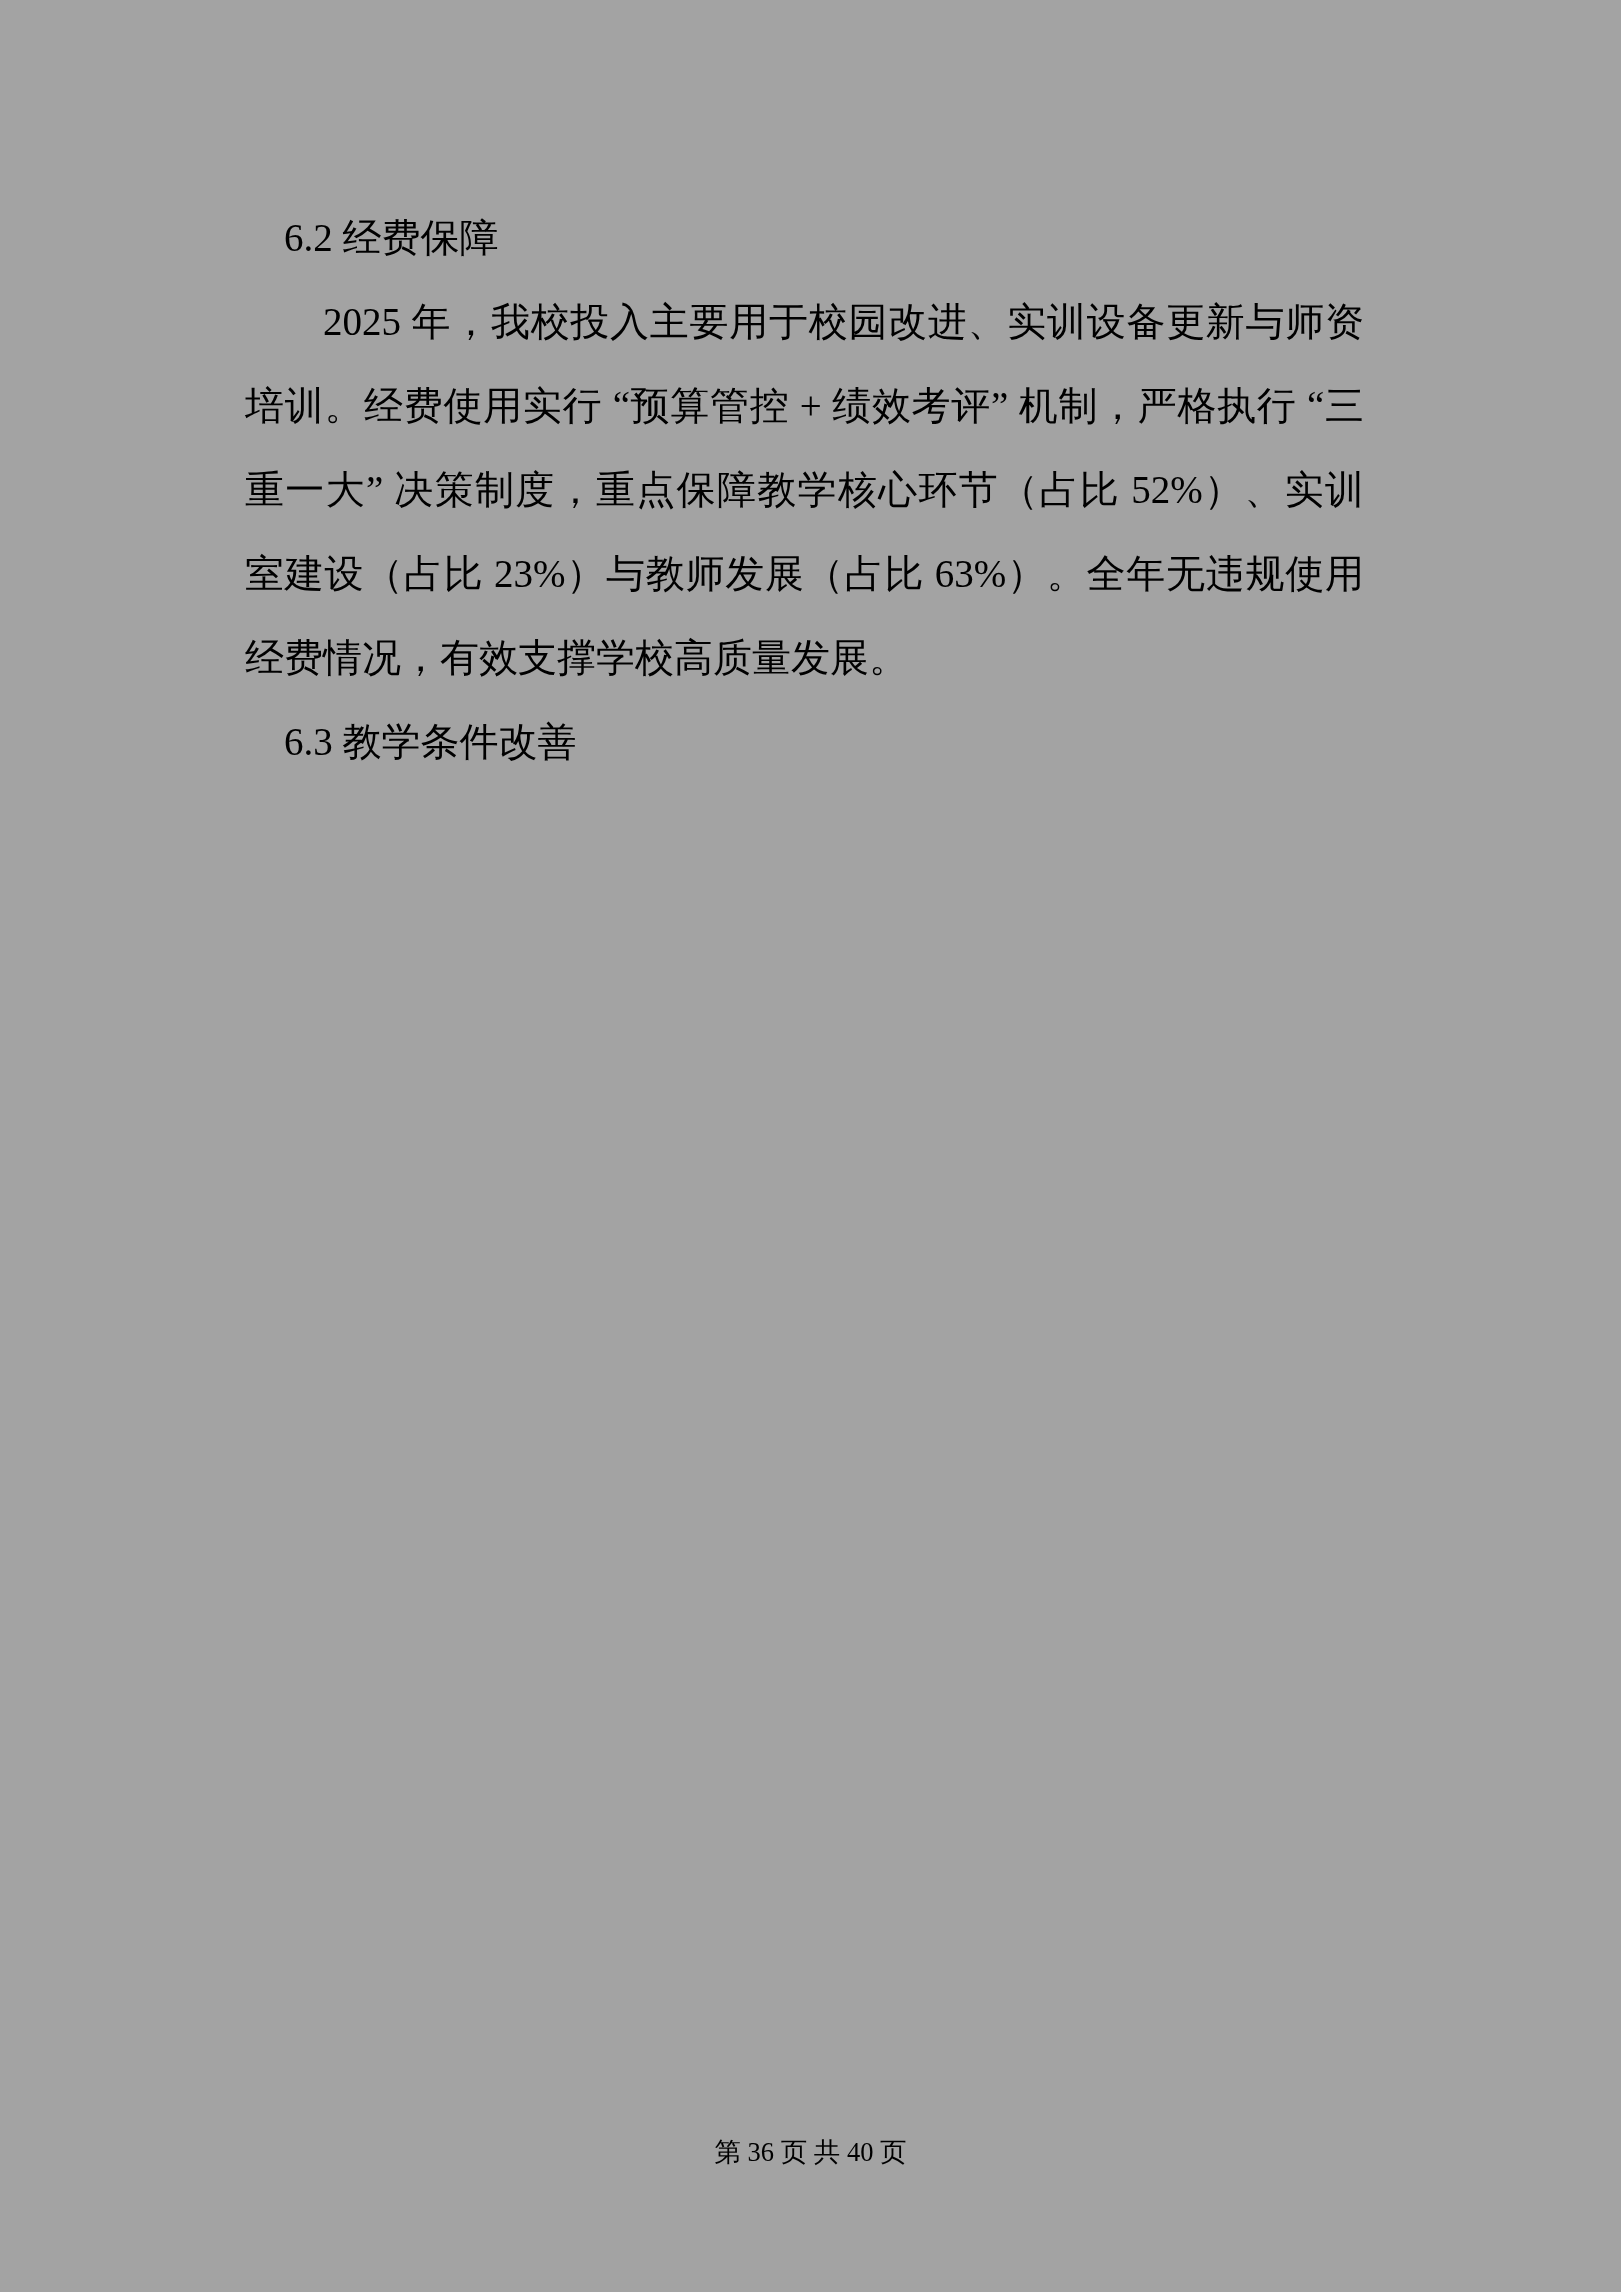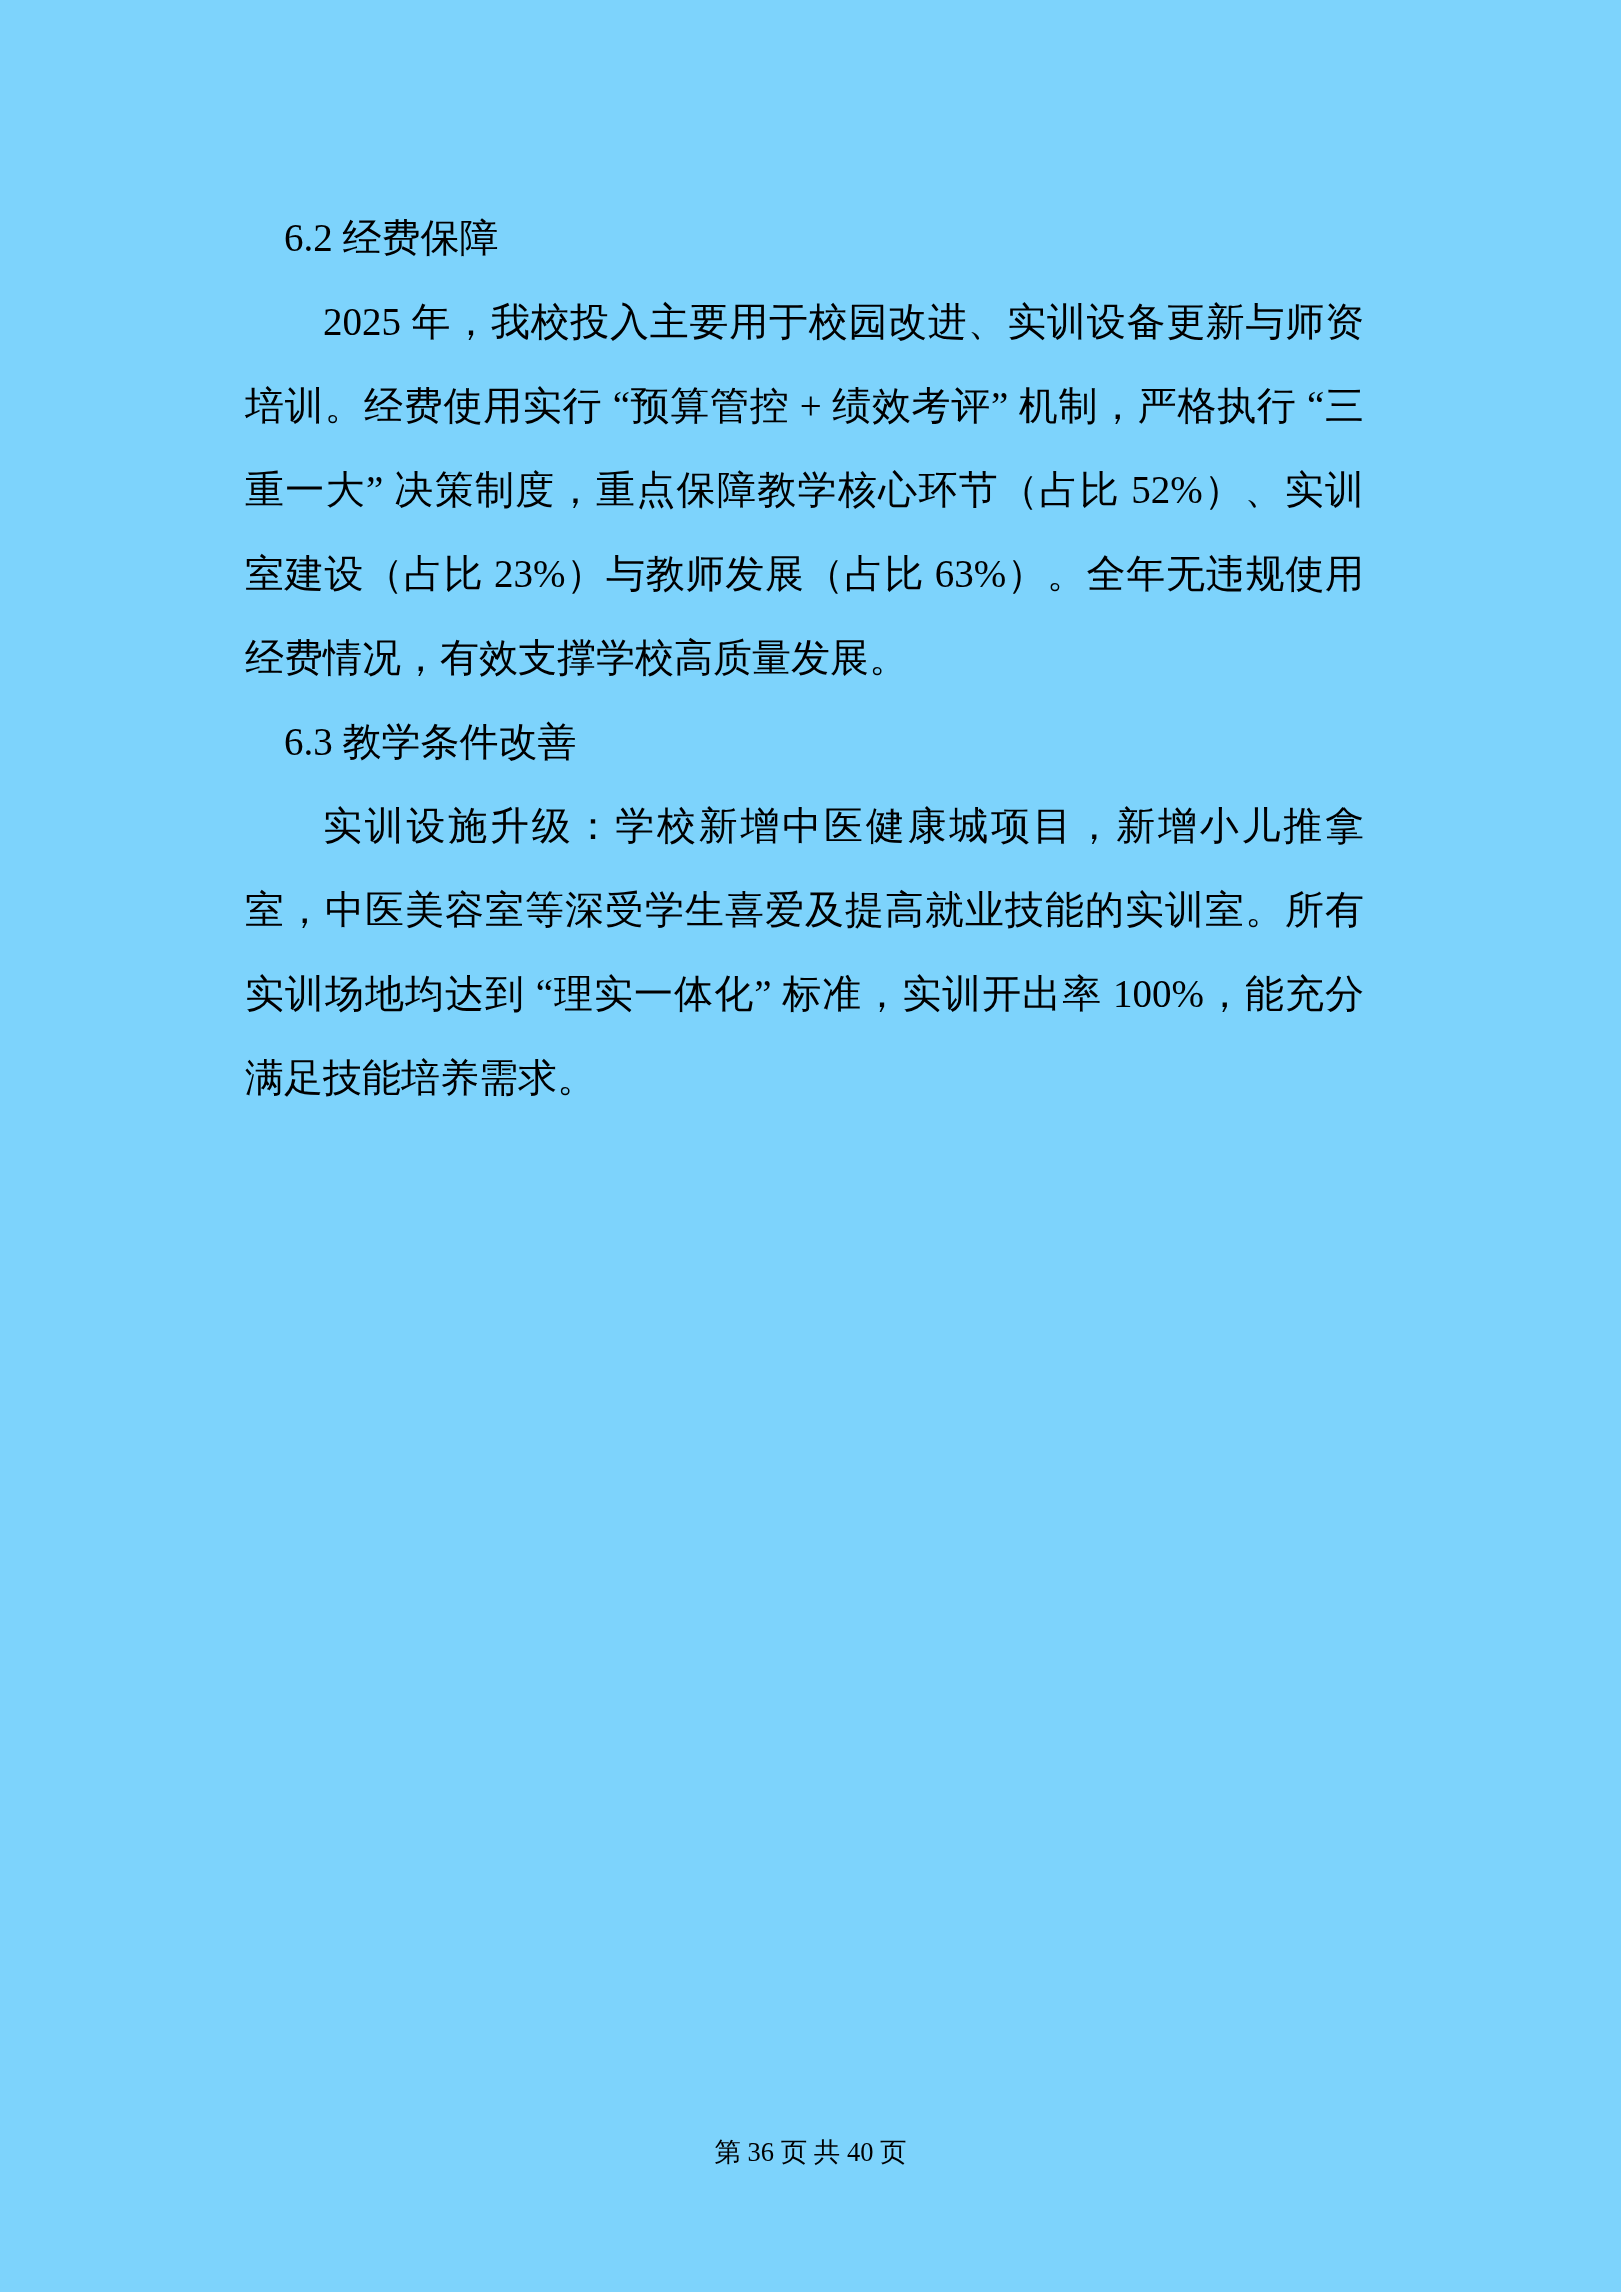--- a/index.html
+++ b/index.html
@@ -14,21 +14,21 @@
     color: #000000;
     font-family: "Liberation Serif", "DejaVu Serif", serif;
     overflow: hidden;
   }
   .page {
     position: absolute;
     left: 0;
     top: 0;
     width: 1621px;
     height: 2293px;
-    background: #7dd3fc;
+    background: #a3a3a3;
   }
   .content {
     position: absolute;
     left: 245px;
     top: 196px;
     width: 1119px;
     font-size: 39px;
     line-height: 84px;
     text-align: justify;
     text-justify: inter-ideograph;
@@ -63,21 +63,20 @@
 <div class="page">
 
   <div class="content">
 
     <h2 class="section-heading">6.2 经费保障</h2>
 
     <p class="body-paragraph">2025 年，我校投入主要用于校园改进、实训设备更新与师资培训。经费使用实行 “预算管控 + 绩效考评” 机制，严格执行 “三重一大” 决策制度，重点保障教学核心环节（占比 52%）、实训室建设（占比 23%）与教师发展（占比 63%）。全年无违规使用经费情况，有效支撑学校高质量发展。</p>
 
     <h2 class="section-heading">6.3 教学条件改善</h2>
 
-    <p class="body-paragraph">实训设施升级：学校新增中医健康城项目，新增小儿推拿室，中医美容室等深受学生喜爱及提高就业技能的实训室。所有实训场地均达到 “理实一体化” 标准，实训开出率 100%，能充分满足技能培养需求。</p>
 
 
 
   </div>
 
   <div class="footer">
     <span>第 36 页 共 40 页</span>
   </div>
 
 </div>

